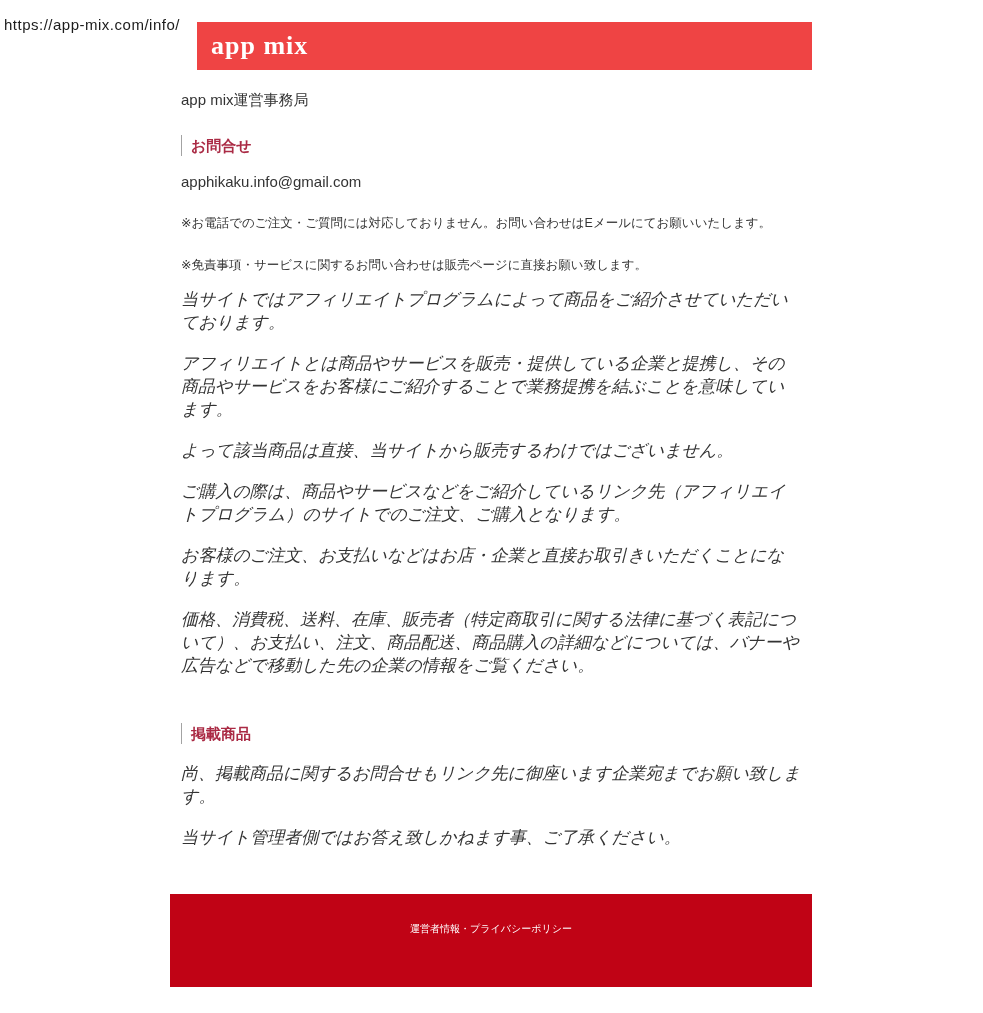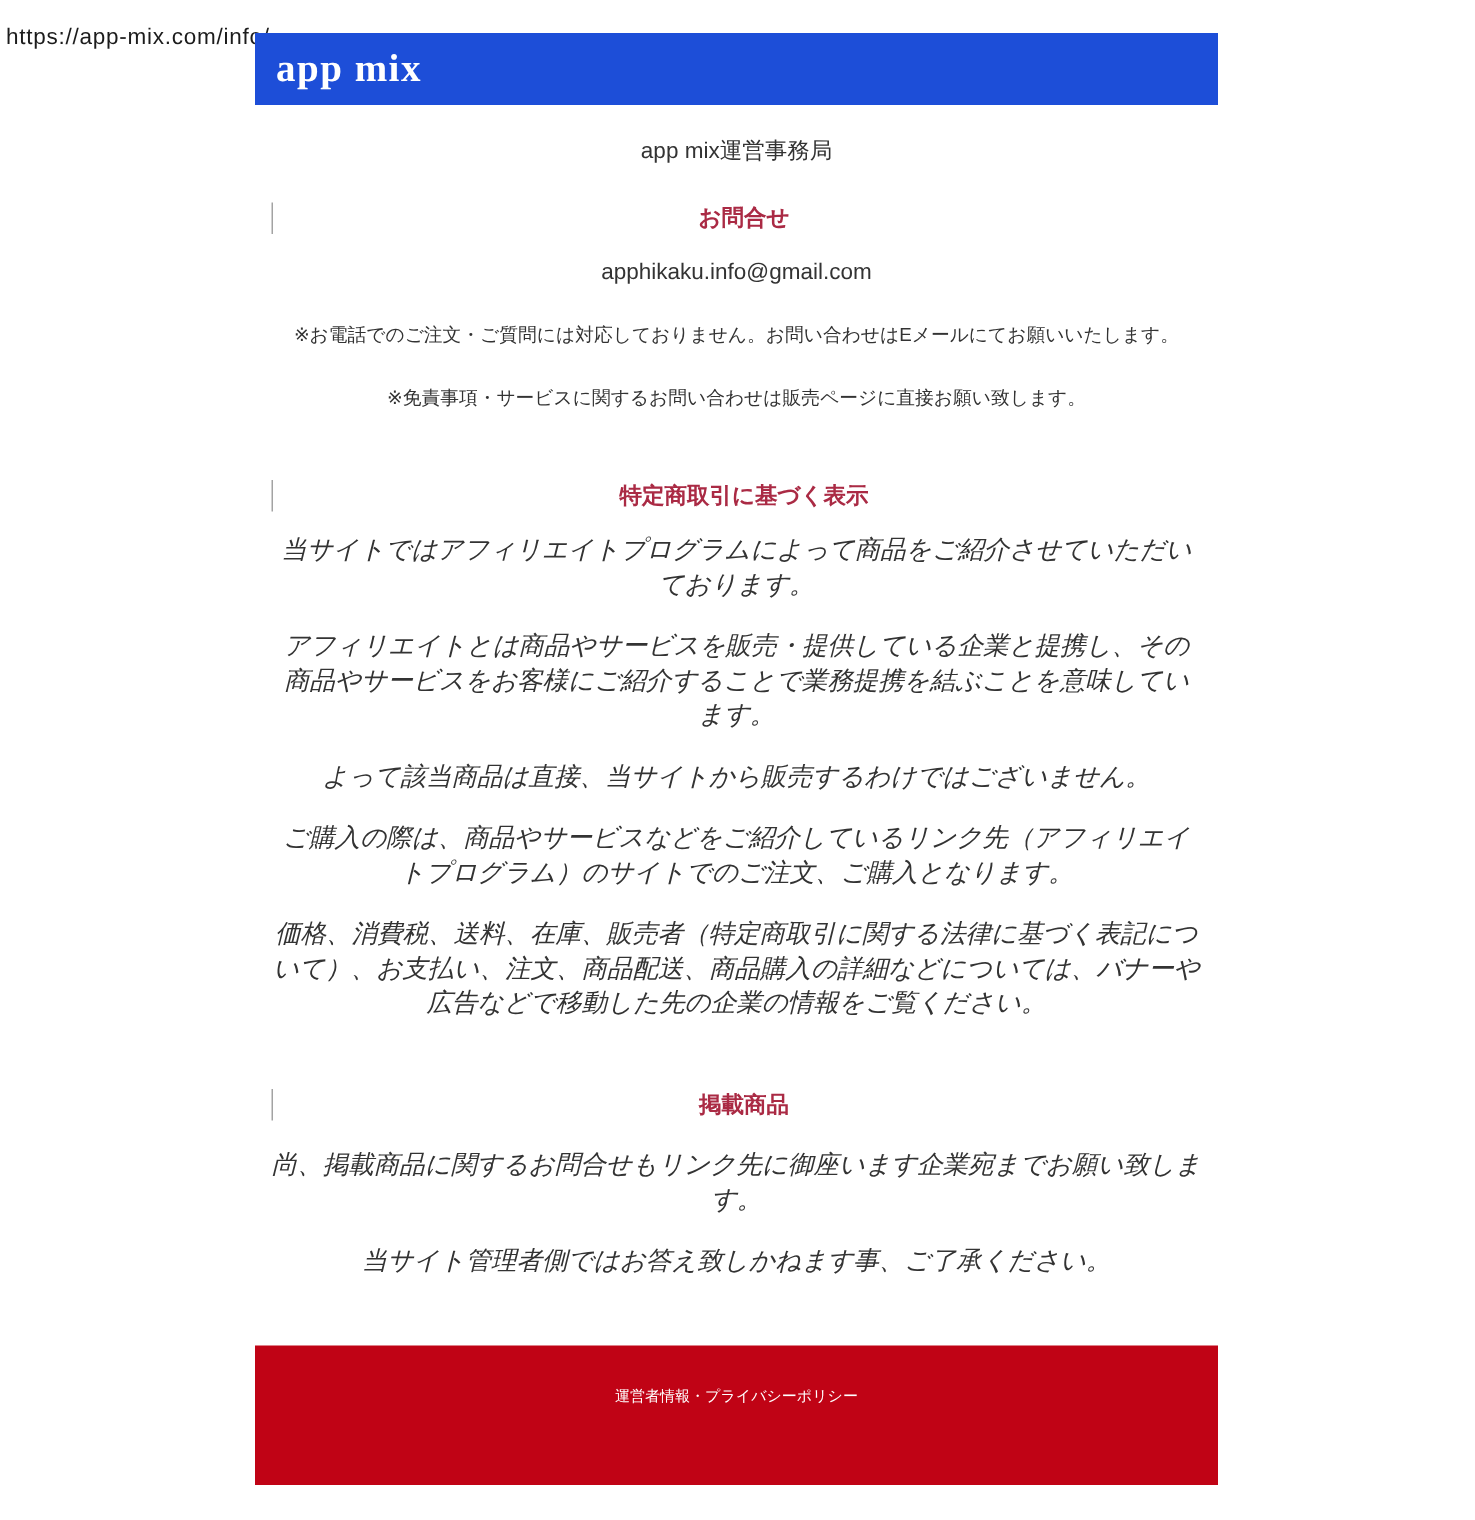--- a/index.html
+++ b/index.html
@@ -36,21 +36,20 @@
   }
   .site-logo {
     font-family: "Liberation Serif", "DejaVu Serif", serif;
     font-weight: bold;
     font-size: 26px;
     color: #ffffff;
     letter-spacing: 1px;
   }
   .content {
     padding: 0 11px;
-    text-align: center;
   }
   .operator-line {
     margin: 21px 0 0 0;
     font-size: 15px;
     color: #333333;
   }
   .section-heading {
     margin: 25px 0 0 0;
     font-size: 15px;
     font-weight: bold;
@@ -94,46 +93,46 @@
     cursor: pointer;
   }
 </style>
 </head>
 <body>
 
 <div class="browser-url">https://app-mix.com/info/</div>
 
 <div class="page-container">
 
-  <div class="site-header" style="background-color: #1d4ed8;">
+  <div class="site-header" style="background-color: #ef4444; margin-left: 27px;">
     <span class="site-logo">app mix</span>
   </div>
 
   <div class="content">
 
     <p class="operator-line">app mix運営事務局</p>
 
     <h2 class="section-heading" style="color: rgb(170, 42, 68);">お問合せ</h2>
 
     <p class="email-line">apphikaku.info@gmail.com</p>
 
     <p class="note-para">※お電話でのご注文・ご質問には対応しておりません。お問い合わせはEメールにてお願いいたします。</p>
 
     <p class="note-para">※免責事項・サービスに関するお問い合わせは販売ページに直接お願い致します。</p>
 
-    <h2 class="section-heading big-gap" style="color: rgb(170, 42, 68);">特定商取引に基づく表示</h2>
 
     <p class="body-para first">当サイトではアフィリエイトプログラムによって商品をご紹介させていただいております。</p>
 
     <p class="body-para">アフィリエイトとは商品やサービスを販売・提供している企業と提携し、その商品やサービスをお客様にご紹介することで業務提携を結ぶことを意味しています。</p>
 
     <p class="body-para">よって該当商品は直接、当サイトから販売するわけではございません。</p>
 
     <p class="body-para">ご購入の際は、商品やサービスなどをご紹介しているリンク先（アフィリエイトプログラム）のサイトでのご注文、ご購入となります。</p>
 
+    <p class="body-para">お客様のご注文、お支払いなどはお店・企業と直接お取引きいただくことになります。</p>
 
     <p class="body-para">価格、消費税、送料、在庫、販売者（特定商取引に関する法律に基づく表記について）、お支払い、注文、商品配送、商品購入の詳細などについては、バナーや広告などで移動した先の企業の情報をご覧ください。</p>
 
     <h2 class="section-heading big-gap" style="color: rgb(170, 42, 68);">掲載商品</h2>
 
 
 
     <p class="body-para">尚、掲載商品に関するお問合せもリンク先に御座います企業宛までお願い致します。</p>
 
     <p class="body-para">当サイト管理者側ではお答え致しかねます事、ご了承ください。</p>

